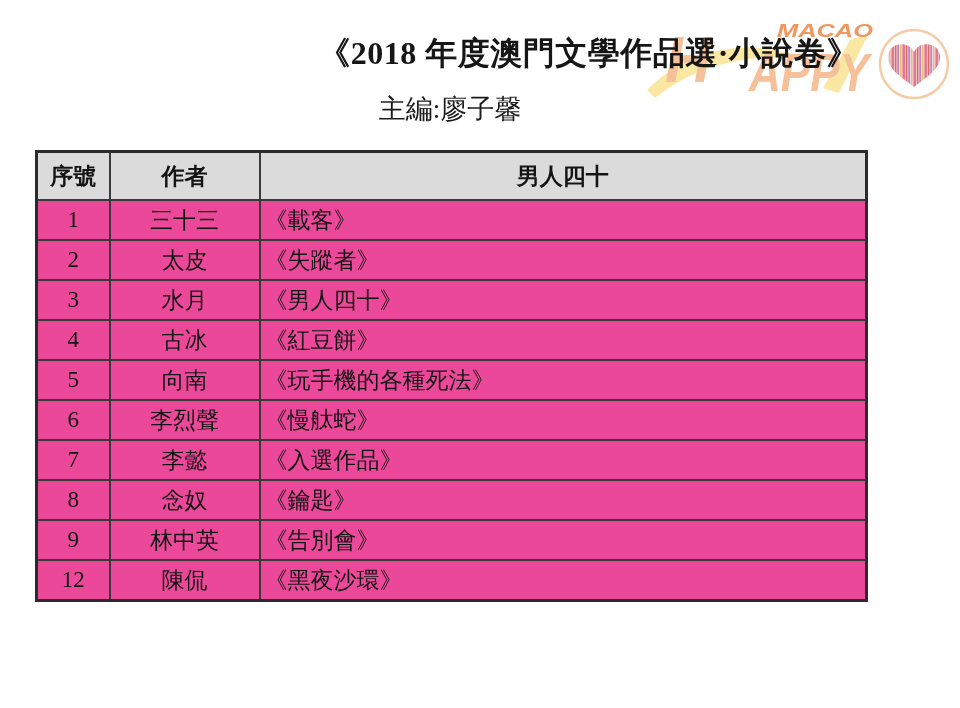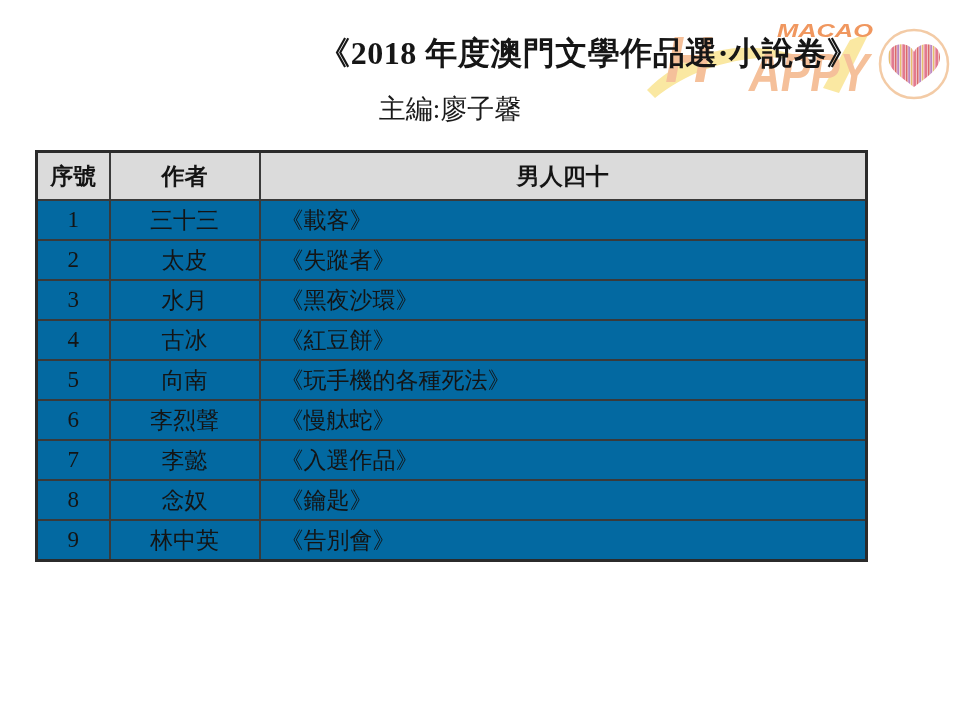--- a/index.html
+++ b/index.html
@@ -22,40 +22,40 @@
   .doc-subtitle {
     font-size:27px; font-weight:normal; margin-top:15px; color:#1a1a1a;text-align:center;
   }
   .logo {
     position:absolute; left:645px; top:4px; width:312px; height:106px;
     z-index:1;
   }
   table.works {
     position:absolute; left:35px; top:150px; width:830px;
     border-collapse:collapse; table-layout:fixed;
-    background:#0369a1;
+    background:#ec4899;
   }
   table.works col.c0 { width:73px; }
   table.works col.c1 { width:150px; }
   table.works col.c2 { width:607px; }
   table.works th, table.works td {
     border:2px solid #3a3a3a;
     font-size:23px;
     vertical-align:middle;
   }
   table.works { border:3px solid #2b2b2b; }
   table.works th {
     background:#dbdbdb;
     height:44px;
     font-weight:bold;
     text-align:center;
   }
   table.works td { height:36px; }
   td.cell-number, td.cell-author { text-align:center; }
-  td.cell-work { text-align:left; padding-left:20px; }
+  td.cell-work { text-align:left; padding-left:4px; }
 </style>
 </head>
 <body>
 
 <div class="logo">
   <svg width="312" height="106" viewBox="0 0 312 106" xmlns="http://www.w3.org/2000/svg">
     <defs>
       <pattern id="heartStripes" width="11" height="60" patternUnits="userSpaceOnUse">
         <rect width="11" height="60" fill="#ffffff"></rect>
         <rect x="0" width="2" height="60" fill="#e2798f"></rect>
@@ -103,21 +103,21 @@
         <td class="cell-work">《載客》</td>
       </tr>
       <tr>
         <td class="cell-number">2</td>
         <td class="cell-author">太皮</td>
         <td class="cell-work">《失蹤者》</td>
       </tr>
       <tr>
         <td class="cell-number">3</td>
         <td class="cell-author">水月</td>
-        <td class="cell-work">《黑夜沙環》</td>
+        <td class="cell-work">《男人四十》</td>
       </tr>
       <tr>
         <td class="cell-number">4</td>
         <td class="cell-author">古冰</td>
         <td class="cell-work">《紅豆餅》</td>
       </tr>
       <tr>
         <td class="cell-number">5</td>
         <td class="cell-author">向南</td>
         <td class="cell-work">《玩手機的各種死法》</td>
@@ -135,14 +135,19 @@
       <tr>
         <td class="cell-number">8</td>
         <td class="cell-author">念奴</td>
         <td class="cell-work">《鑰匙》</td>
       </tr>
       <tr>
         <td class="cell-number">9</td>
         <td class="cell-author">林中英</td>
         <td class="cell-work">《告別會》</td>
       </tr>
+      <tr>
+        <td class="cell-number">12</td>
+        <td class="cell-author">陳侃</td>
+        <td class="cell-work">《黑夜沙環》</td>
+      </tr>
     </tbody>
 </table>
 
 </body></html>

